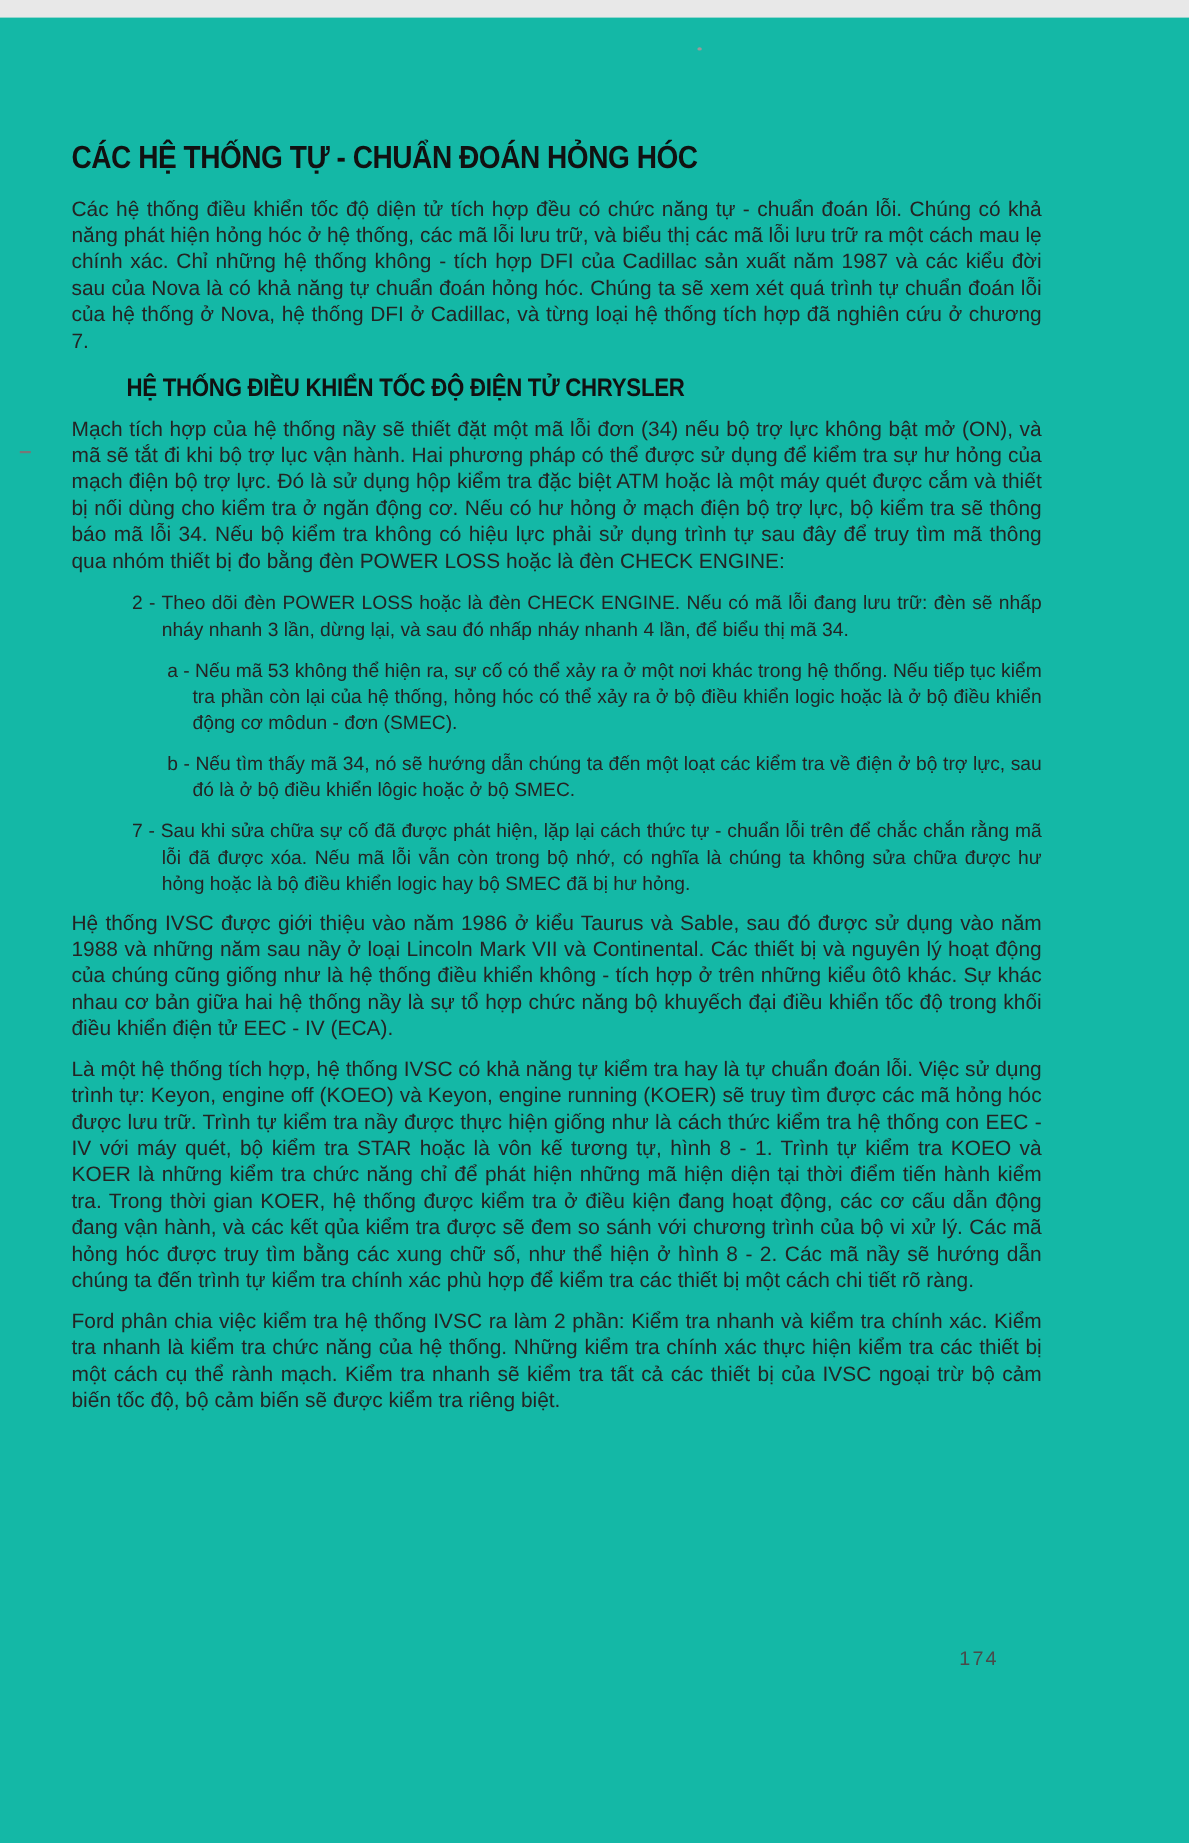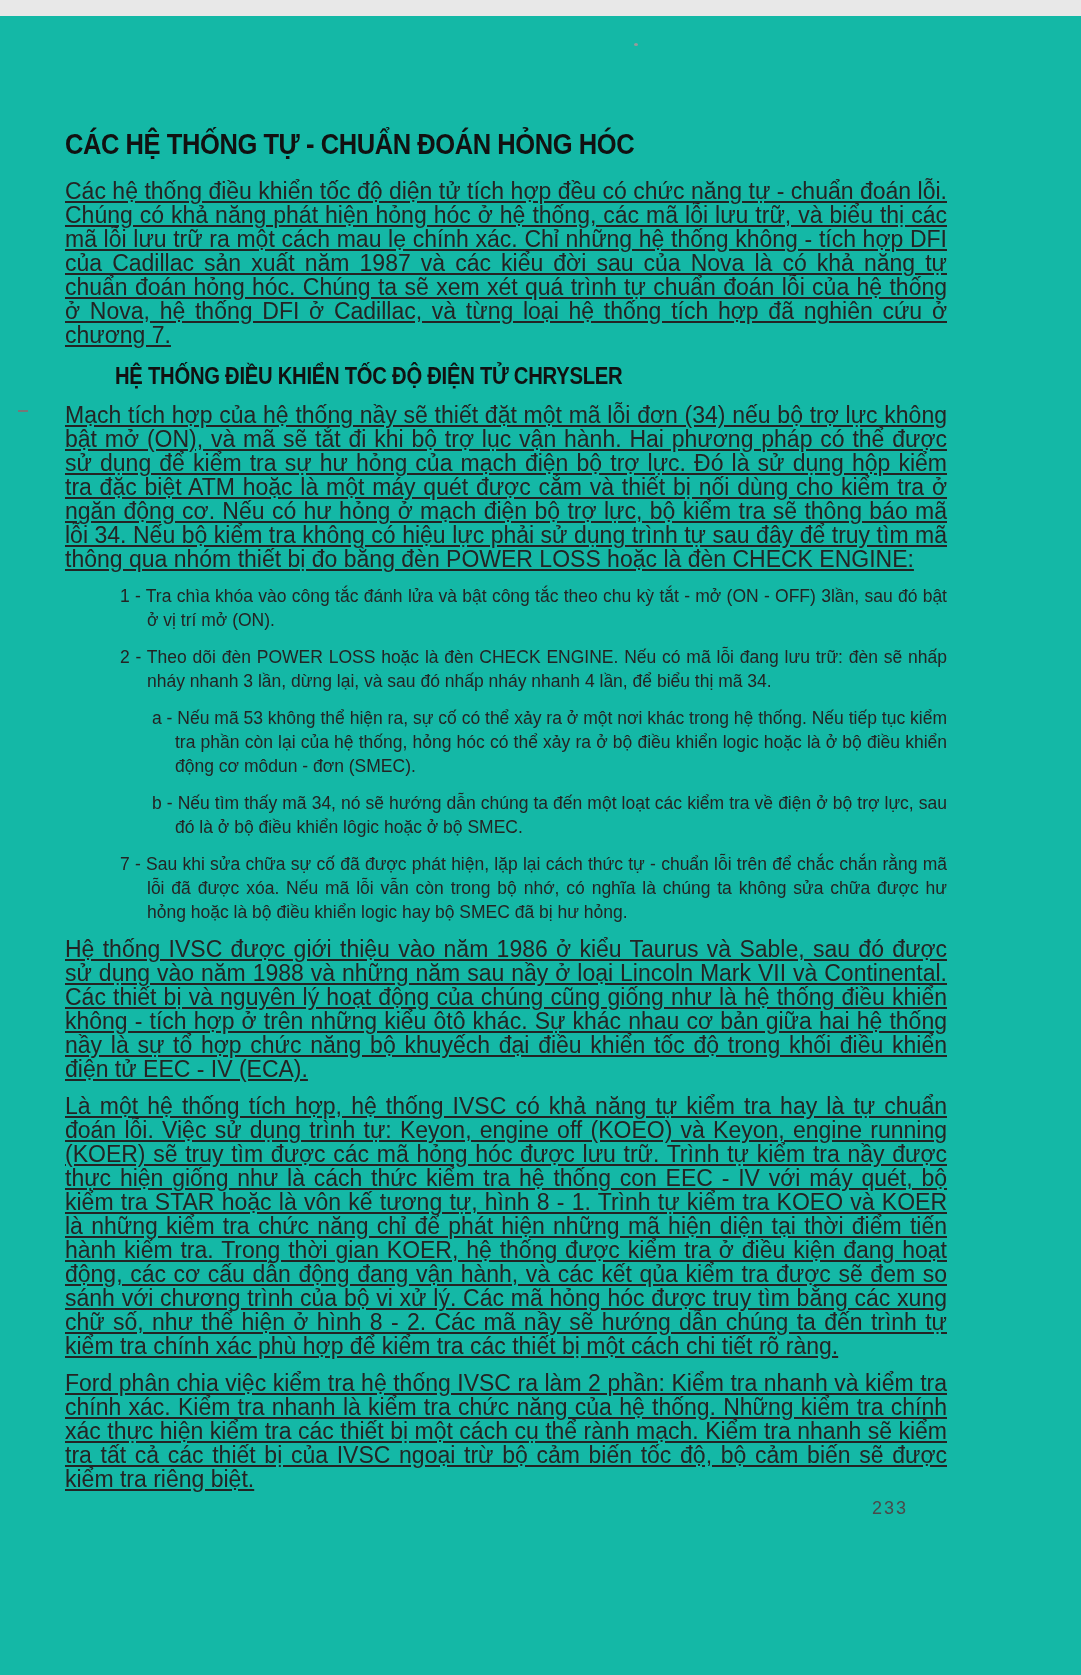--- a/index.html
+++ b/index.html
@@ -44,25 +44,24 @@
     white-space:nowrap;
     text-decoration:underline;
   }
   .section-heading > span{
     display:inline-block;
     transform:scaleX(0.88);
     transform-origin:left center;
   }
   .para{
     margin:0 0 13px 0;
-    font-size:23px;
+    font-size:19px;
     line-height:24px;
     text-align:justify;
     color:#242424;
-    text-decoration:underline;
   }
   .step{
     margin:0 0 13px 0;
     padding-left:82px;
     text-indent:-27px;
     font-size:17.5px;
     line-height:24px;
     text-align:justify;
     color:#242424;
   }
@@ -112,34 +111,33 @@
   <div class="content">
 
     <h1 class="doc-title"><span>CÁC HỆ THỐNG TỰ - CHUẨN ĐOÁN HỎNG HÓC</span></h1>
 
     <p class="para">Các hệ thống điều khiển tốc độ diện tử tích hợp đều có chức năng tự - chuẩn đoán lỗi. Chúng có khả năng phát hiện hỏng hóc ở hệ thống, các mã lỗi lưu trữ, và biểu thị các mã lỗi lưu trữ ra một cách mau lẹ chính xác. Chỉ những hệ thống không - tích hợp DFI của Cadillac sản xuất năm 1987 và các kiểu đời sau của Nova là có khả năng tự chuẩn đoán hỏng hóc. Chúng ta sẽ xem xét quá trình tự chuẩn đoán lỗi của hệ thống ở Nova, hệ thống DFI ở Cadillac, và từng loại hệ thống tích hợp đã nghiên cứu ở chương 7.</p>
 
     <h2 class="section-heading"><span>HỆ THỐNG ĐIỀU KHIỂN TỐC ĐỘ ĐIỆN TỬ CHRYSLER</span></h2>
 
     <p class="para">Mạch tích hợp của hệ thống nầy sẽ thiết đặt một mã lỗi đơn (34) nếu bộ trợ lực không bật mở (ON), và mã sẽ tắt đi khi bộ trợ lục vận hành. Hai phương pháp có thể được sử dụng để kiểm tra sự hư hỏng của mạch điện bộ trợ lực. Đó là sử dụng hộp kiểm tra đặc biệt ATM hoặc là một máy quét được cắm và thiết bị nối dùng cho kiểm tra ở ngăn động cơ. Nếu có hư hỏng ở mạch điện bộ trợ lực, bộ kiểm tra sẽ thông báo mã lỗi 34. Nếu bộ kiểm tra không có hiệu lực phải sử dụng trình tự sau đây để truy tìm mã thông qua nhóm thiết bị đo bằng đèn POWER LOSS hoặc là đèn CHECK ENGINE:</p>
 
-    <div class="step">1 - Tra chìa khóa vào công tắc đánh lửa và bật công tắc theo chu kỳ tắt - mở (ON - OFF) 3lần, sau đó bật ở vị trí mở (ON).</div>
 
     <div class="step">2 - Theo dõi đèn POWER LOSS hoặc là đèn CHECK ENGINE. Nếu có mã lỗi đang lưu trữ: đèn sẽ nhấp nháy nhanh 3 lần, dừng lại, và sau đó nhấp nháy nhanh 4 lần, để biểu thị mã 34.</div>
 
     <div class="substep">a - Nếu mã 53 không thể hiện ra, sự cố có thể xảy ra ở một nơi khác trong hệ thống. Nếu tiếp tục kiểm tra phần còn lại của hệ thống, hỏng hóc có thể xảy ra ở bộ điều khiển logic hoặc là ở bộ điều khiển động cơ môdun - đơn (SMEC).</div>
 
     <div class="substep">b - Nếu tìm thấy mã 34, nó sẽ hướng dẫn chúng ta đến một loạt các kiểm tra về điện ở bộ trợ lực, sau đó là ở bộ điều khiển lôgic hoặc ở bộ SMEC.</div>
 
     <div class="step">7 - Sau khi sửa chữa sự cố đã được phát hiện, lặp lại cách thức tự - chuẩn lỗi trên để chắc chắn rằng mã lỗi đã được xóa. Nếu mã lỗi vẫn còn trong bộ nhớ, có nghĩa là chúng ta không sửa chữa được hư hỏng hoặc là bộ điều khiển logic hay bộ SMEC đã bị hư hỏng.</div>
 
 
     <p class="para">Hệ thống IVSC được giới thiệu vào năm 1986 ở kiểu Taurus và Sable, sau đó được sử dụng vào năm 1988 và những năm sau nầy ở loại Lincoln Mark VII và Continental. Các thiết bị và nguyên lý hoạt động của chúng cũng giống như là hệ thống điều khiển không - tích hợp ở trên những kiểu ôtô khác. Sự khác nhau cơ bản giữa hai hệ thống nầy là sự tổ hợp chức năng bộ khuyếch đại điều khiển tốc độ trong khối điều khiển điện tử EEC - IV (ECA).</p>
 
     <p class="para">Là một hệ thống tích hợp, hệ thống IVSC có khả năng tự kiểm tra hay là tự chuẩn đoán lỗi. Việc sử dụng trình tự: Keyon, engine off (KOEO) và Keyon, engine running (KOER) sẽ truy tìm được các mã hỏng hóc được lưu trữ. Trình tự kiểm tra nầy được thực hiện giống như là cách thức kiểm tra hệ thống con EEC - IV với máy quét, bộ kiểm tra STAR hoặc là vôn kế tương tự, hình 8 - 1. Trình tự kiểm tra KOEO và KOER là những kiểm tra chức năng chỉ để phát hiện những mã hiện diện tại thời điểm tiến hành kiểm tra. Trong thời gian KOER, hệ thống được kiểm tra ở điều kiện đang hoạt động, các cơ cấu dẫn động đang vận hành, và các kết qủa kiểm tra được sẽ đem so sánh với chương trình của bộ vi xử lý. Các mã hỏng hóc được truy tìm bằng các xung chữ số, như thể hiện ở hình 8 - 2. Các mã nầy sẽ hướng dẫn chúng ta đến trình tự kiểm tra chính xác phù hợp để kiểm tra các thiết bị một cách chi tiết rõ ràng.</p>
 
     <p class="para">Ford phân chia việc kiểm tra hệ thống IVSC ra làm 2 phần: Kiểm tra nhanh và kiểm tra chính xác. Kiểm tra nhanh là kiểm tra chức năng của hệ thống. Những kiểm tra chính xác thực hiện kiểm tra các thiết bị một cách cụ thể rành mạch. Kiểm tra nhanh sẽ kiểm tra tất cả các thiết bị của IVSC ngoại trừ bộ cảm biến tốc độ, bộ cảm biến sẽ được kiểm tra riêng biệt.</p>
 
   </div>
 
-  <div class="page-number">233</div>
+  <div class="page-number">174</div>
 
 </div>
 
 </body></html>

